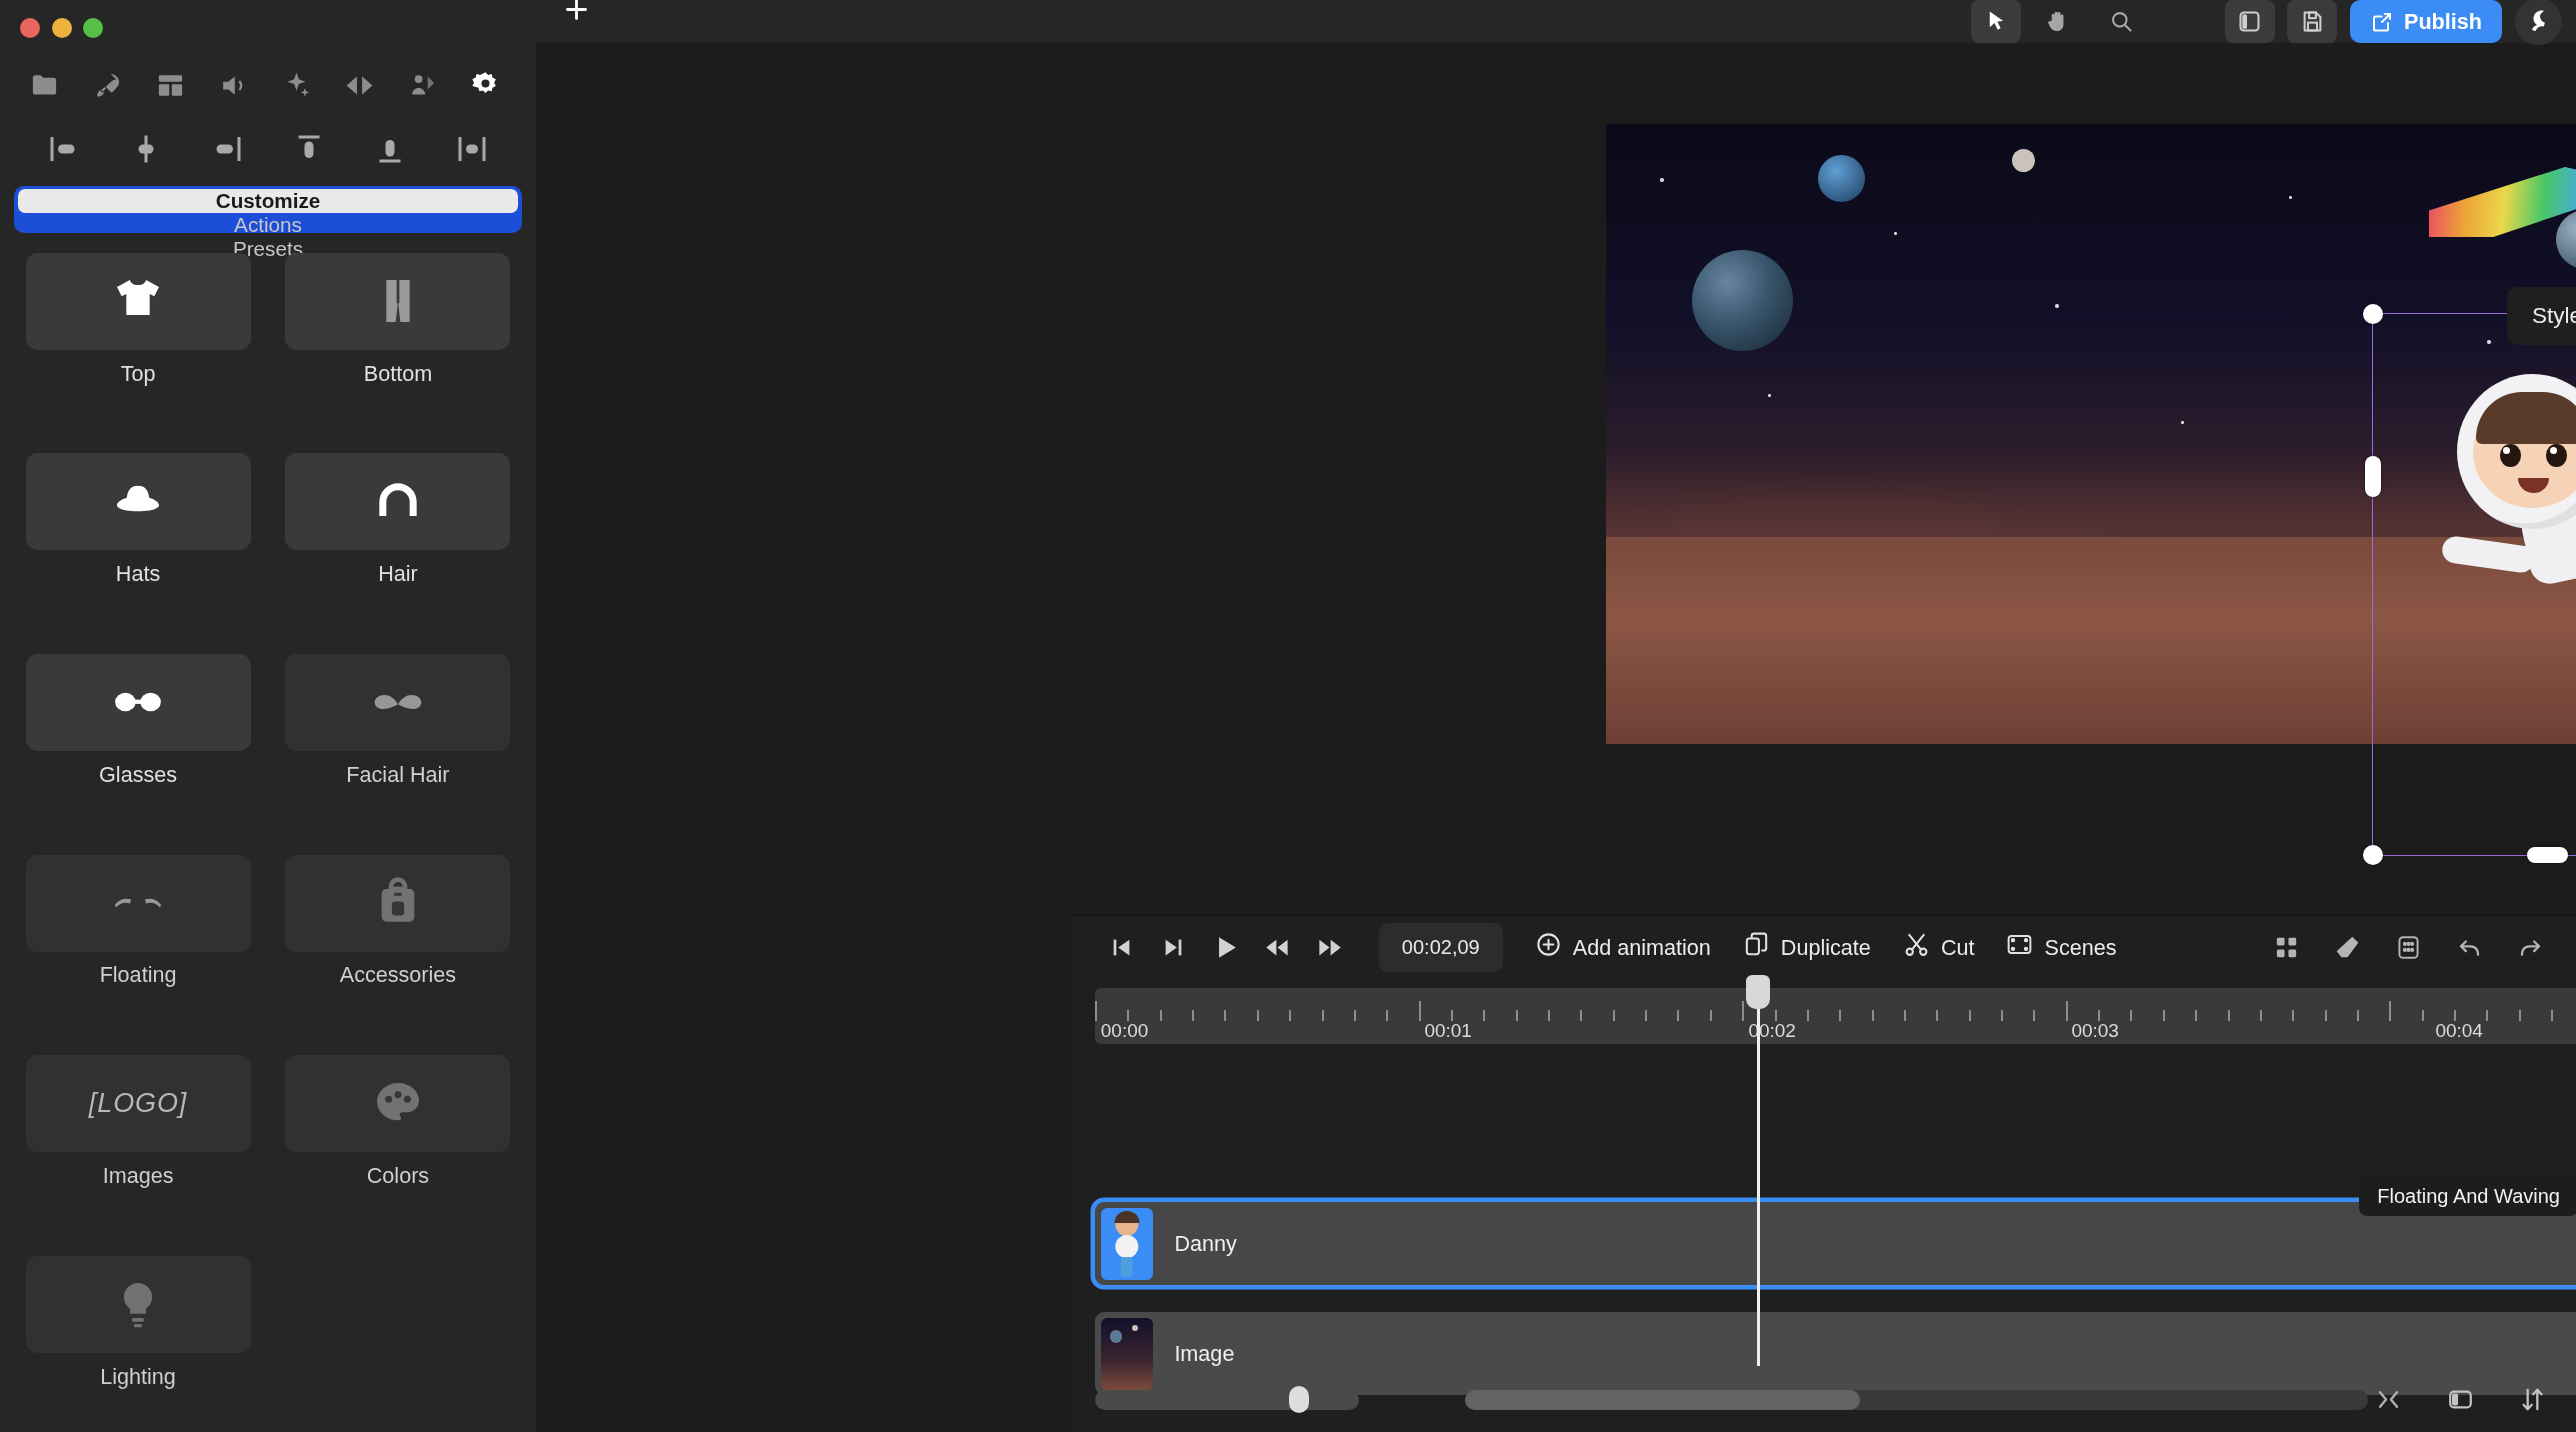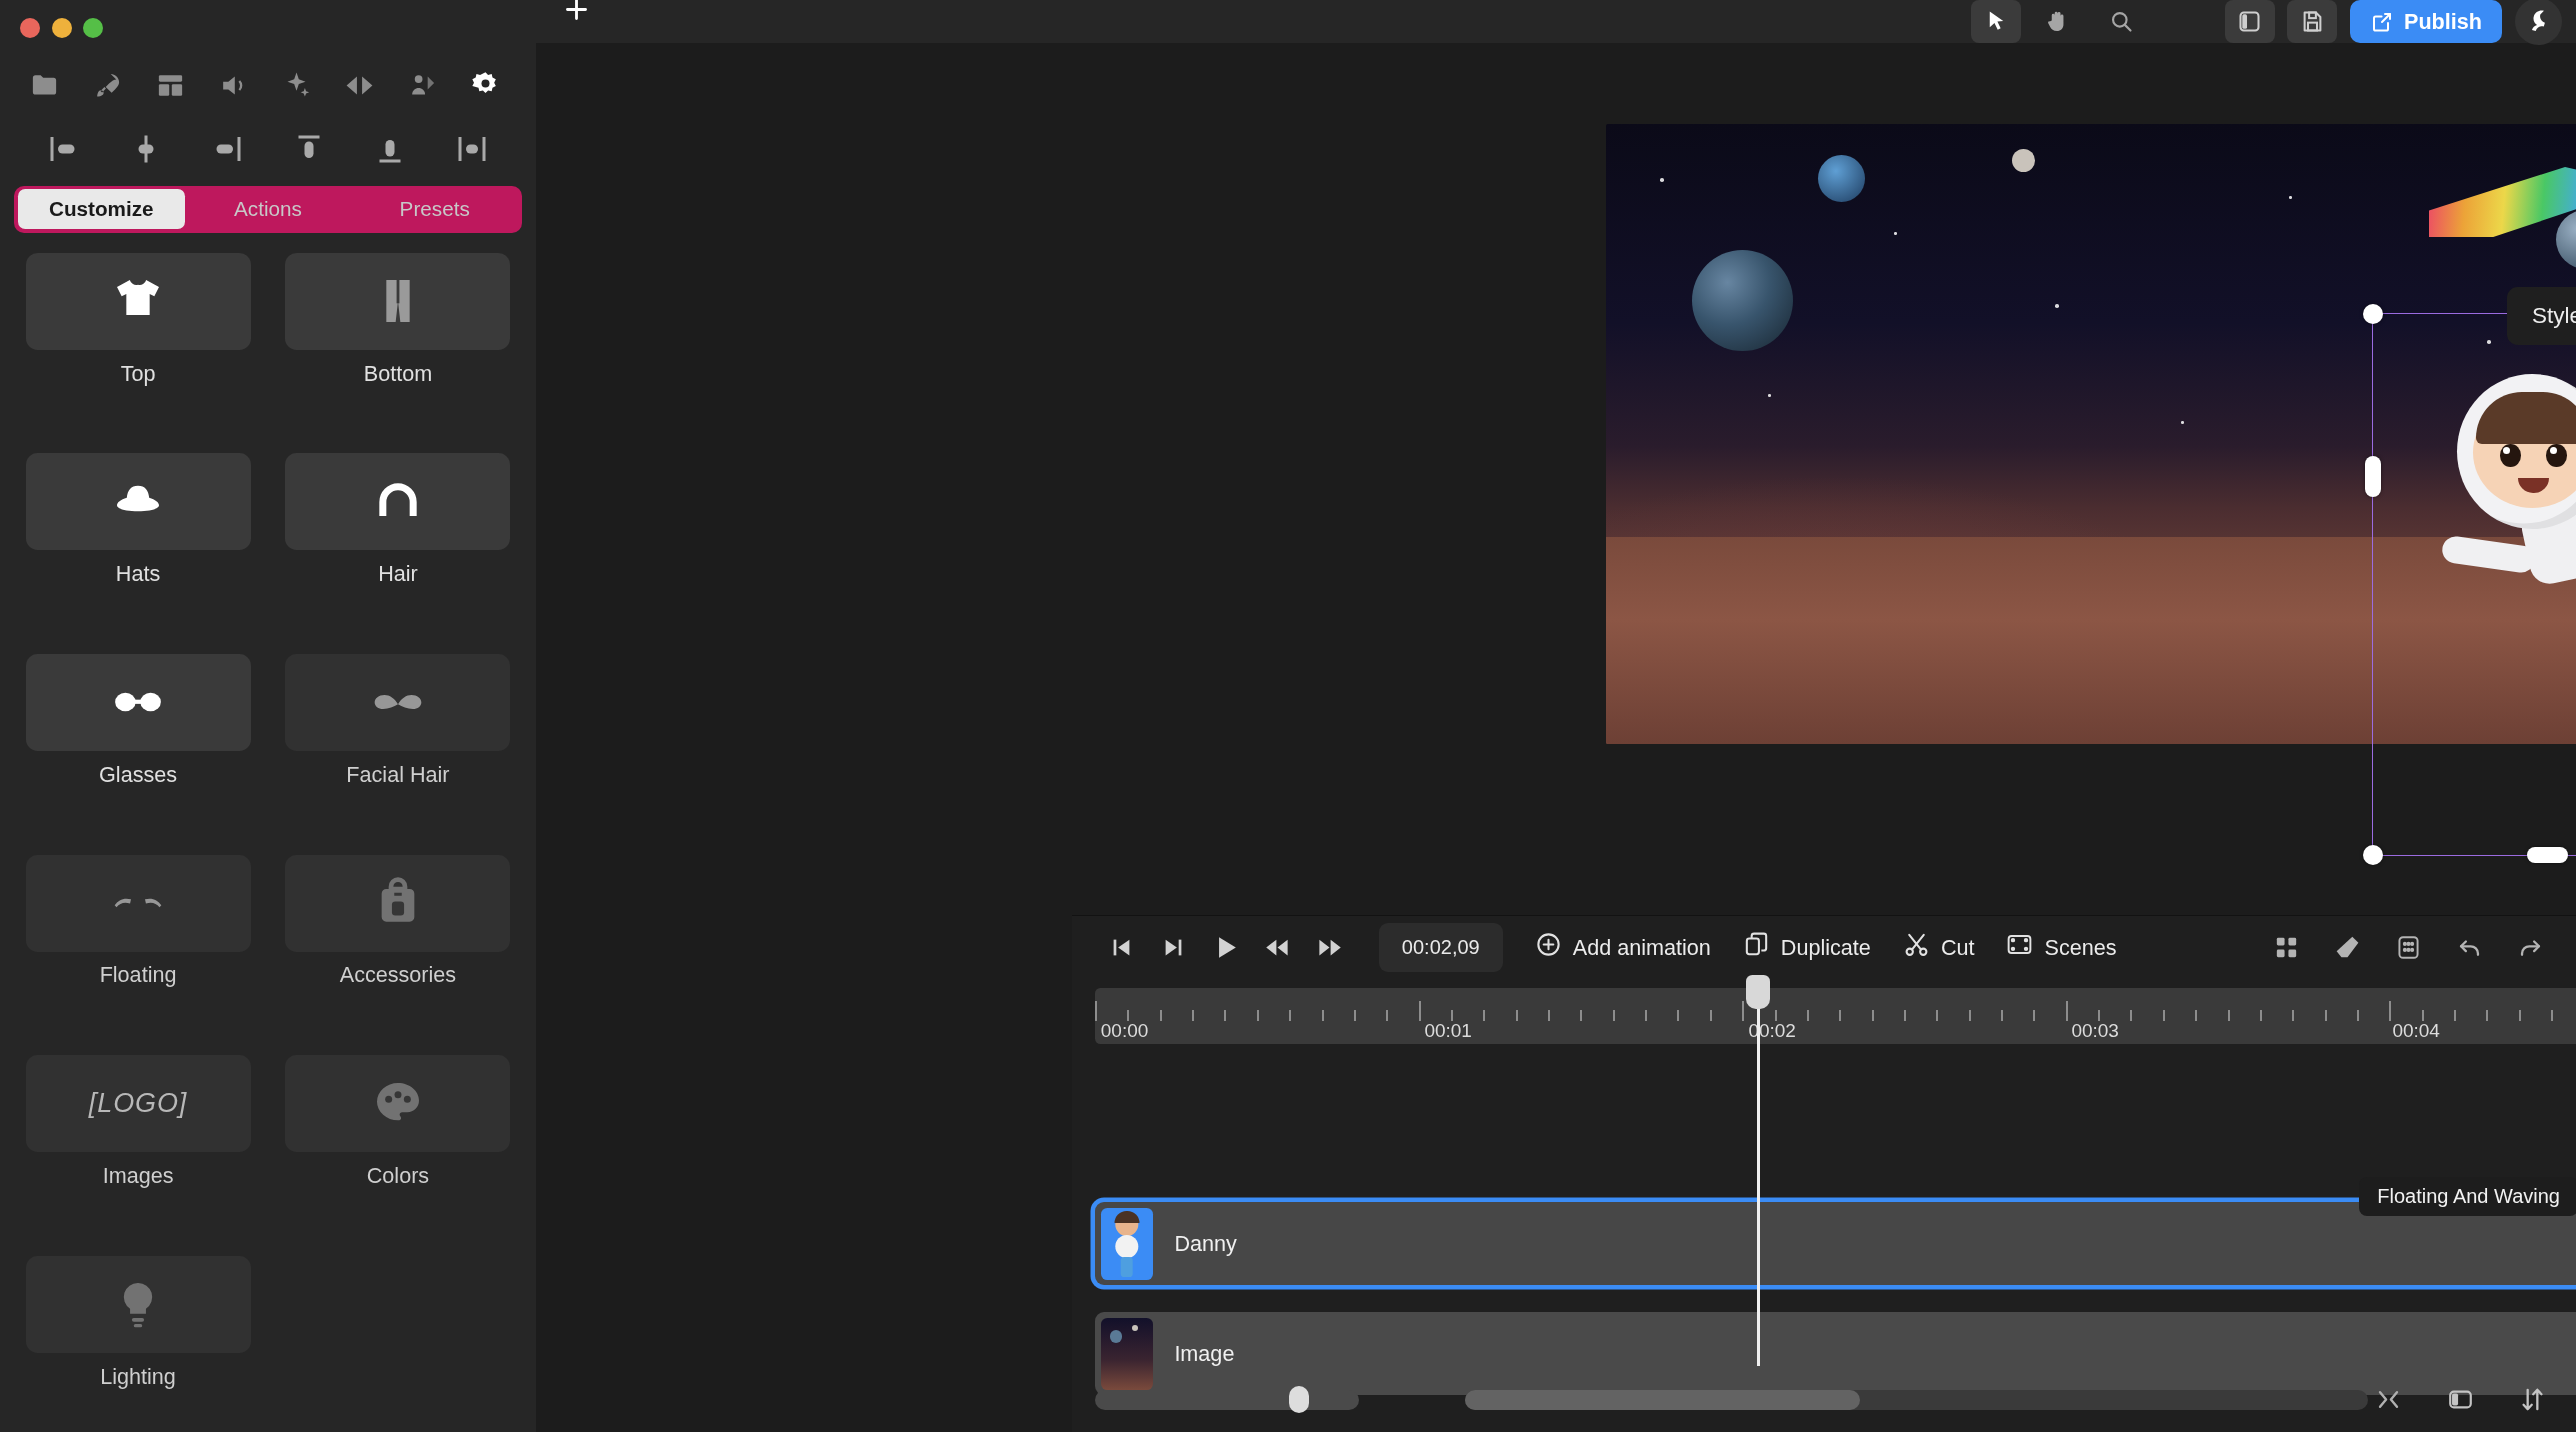--- a/index.html
+++ b/index.html
@@ -28,22 +28,22 @@
   .seg { flex:1; display:flex; align-items:center; justify-content:center; border-radius:7.2px;
      font-size:21.6px; color:#c2c2c2; cursor:pointer; letter-spacing:0.2px; }
   .seg.active { background:#636363; color:#fff; font-weight:bold; }
 
   .align-row { height:70px; display:flex; align-items:center; justify-content:space-around;
      padding:0 23.4px; }
   .align-btn { width:47px; height:47px; display:flex; align-items:center; justify-content:center;
      cursor:pointer; }
   .align-btn svg { width:36px; height:36px; }
 
-  .seg2-wrap { margin:1.8px 14.4px 0 14.4px; height:47px; background:#be185d; border-radius:10px;
-     display:flex; padding:3.6px; }
+  .seg2-wrap { margin:1.8px 14.4px 0 14.4px; height:47px; background:#1d4ed8; border-radius:10px;
+     display:flex; padding:3.6px;flex-direction:column; }
   .seg2 { flex:1; display:flex; align-items:center; justify-content:center; border-radius:7.2px;
      font-size:20.7px; color:#c8c8c8; cursor:pointer; }
   .seg2.active { background:#e9e9e9; color:#1a1a1a; font-weight:bold; }
 
   .cat-grid { margin-top:20px; padding:0 21.6px; display:grid; grid-template-columns:1fr 1fr;
      gap:23.4px 27px; overflow:hidden; flex:1; }
   .cat-item { display:flex; flex-direction:column; align-items:center; cursor:pointer; }
   .cat-tile { width:225px; height:97px; background:#3a3a3a; border-radius:11.7px;
      display:flex; align-items:center; justify-content:center; }
   .cat-tile svg { width:56px; height:56px; }
@@ -805,21 +805,21 @@
         <div class="tick" style="left:1327px;height:10.8px"></div>
         <div class="tick" style="left:1359px;height:10.8px"></div>
         <div class="tick" style="left:1391px;height:10.8px"></div>
         <div class="tick" style="left:1424px;height:10.8px"></div>
         <div class="tick" style="left:1456px;height:10.8px"></div>
 
         <div class="tlabel" style="left:5.4px">00:00</div>
         <div class="tlabel" style="left:329px">00:01</div>
         <div class="tlabel" style="left:653px">00:02</div>
         <div class="tlabel" style="left:976px">00:03</div>
-        <div class="tlabel" style="left:1297px">00:04</div>
+        <div class="tlabel" style="left:1340px">00:04</div>
 
       </div>
 
       <div class="tracks">
         <div class="track sel" style="left:0;top:151px;right:-54px">
           <div class="tr-thumb" style="background:#3b8cf5">
             <div style="position:absolute;left:50%;top:5.4px;transform:translateX(-50%);width:23.4px;height:23.4px;border-radius:50%;background:#e8b48c"></div>
             <div style="position:absolute;left:50%;top:3.6px;transform:translateX(-50%);width:25px;height:11.7px;border-radius:12.6px 12.6px 0 0;background:#4a3224"></div>
             <div style="position:absolute;left:50%;top:27px;transform:translateX(-50%);width:23.4px;height:23.4px;border-radius:50%;background:#f2f2f2"></div>
             <div style="position:absolute;left:50%;top:49px;transform:translateX(-50%);width:12.6px;height:20px;background:#4e9fe0;border-radius:3.6px"></div>

